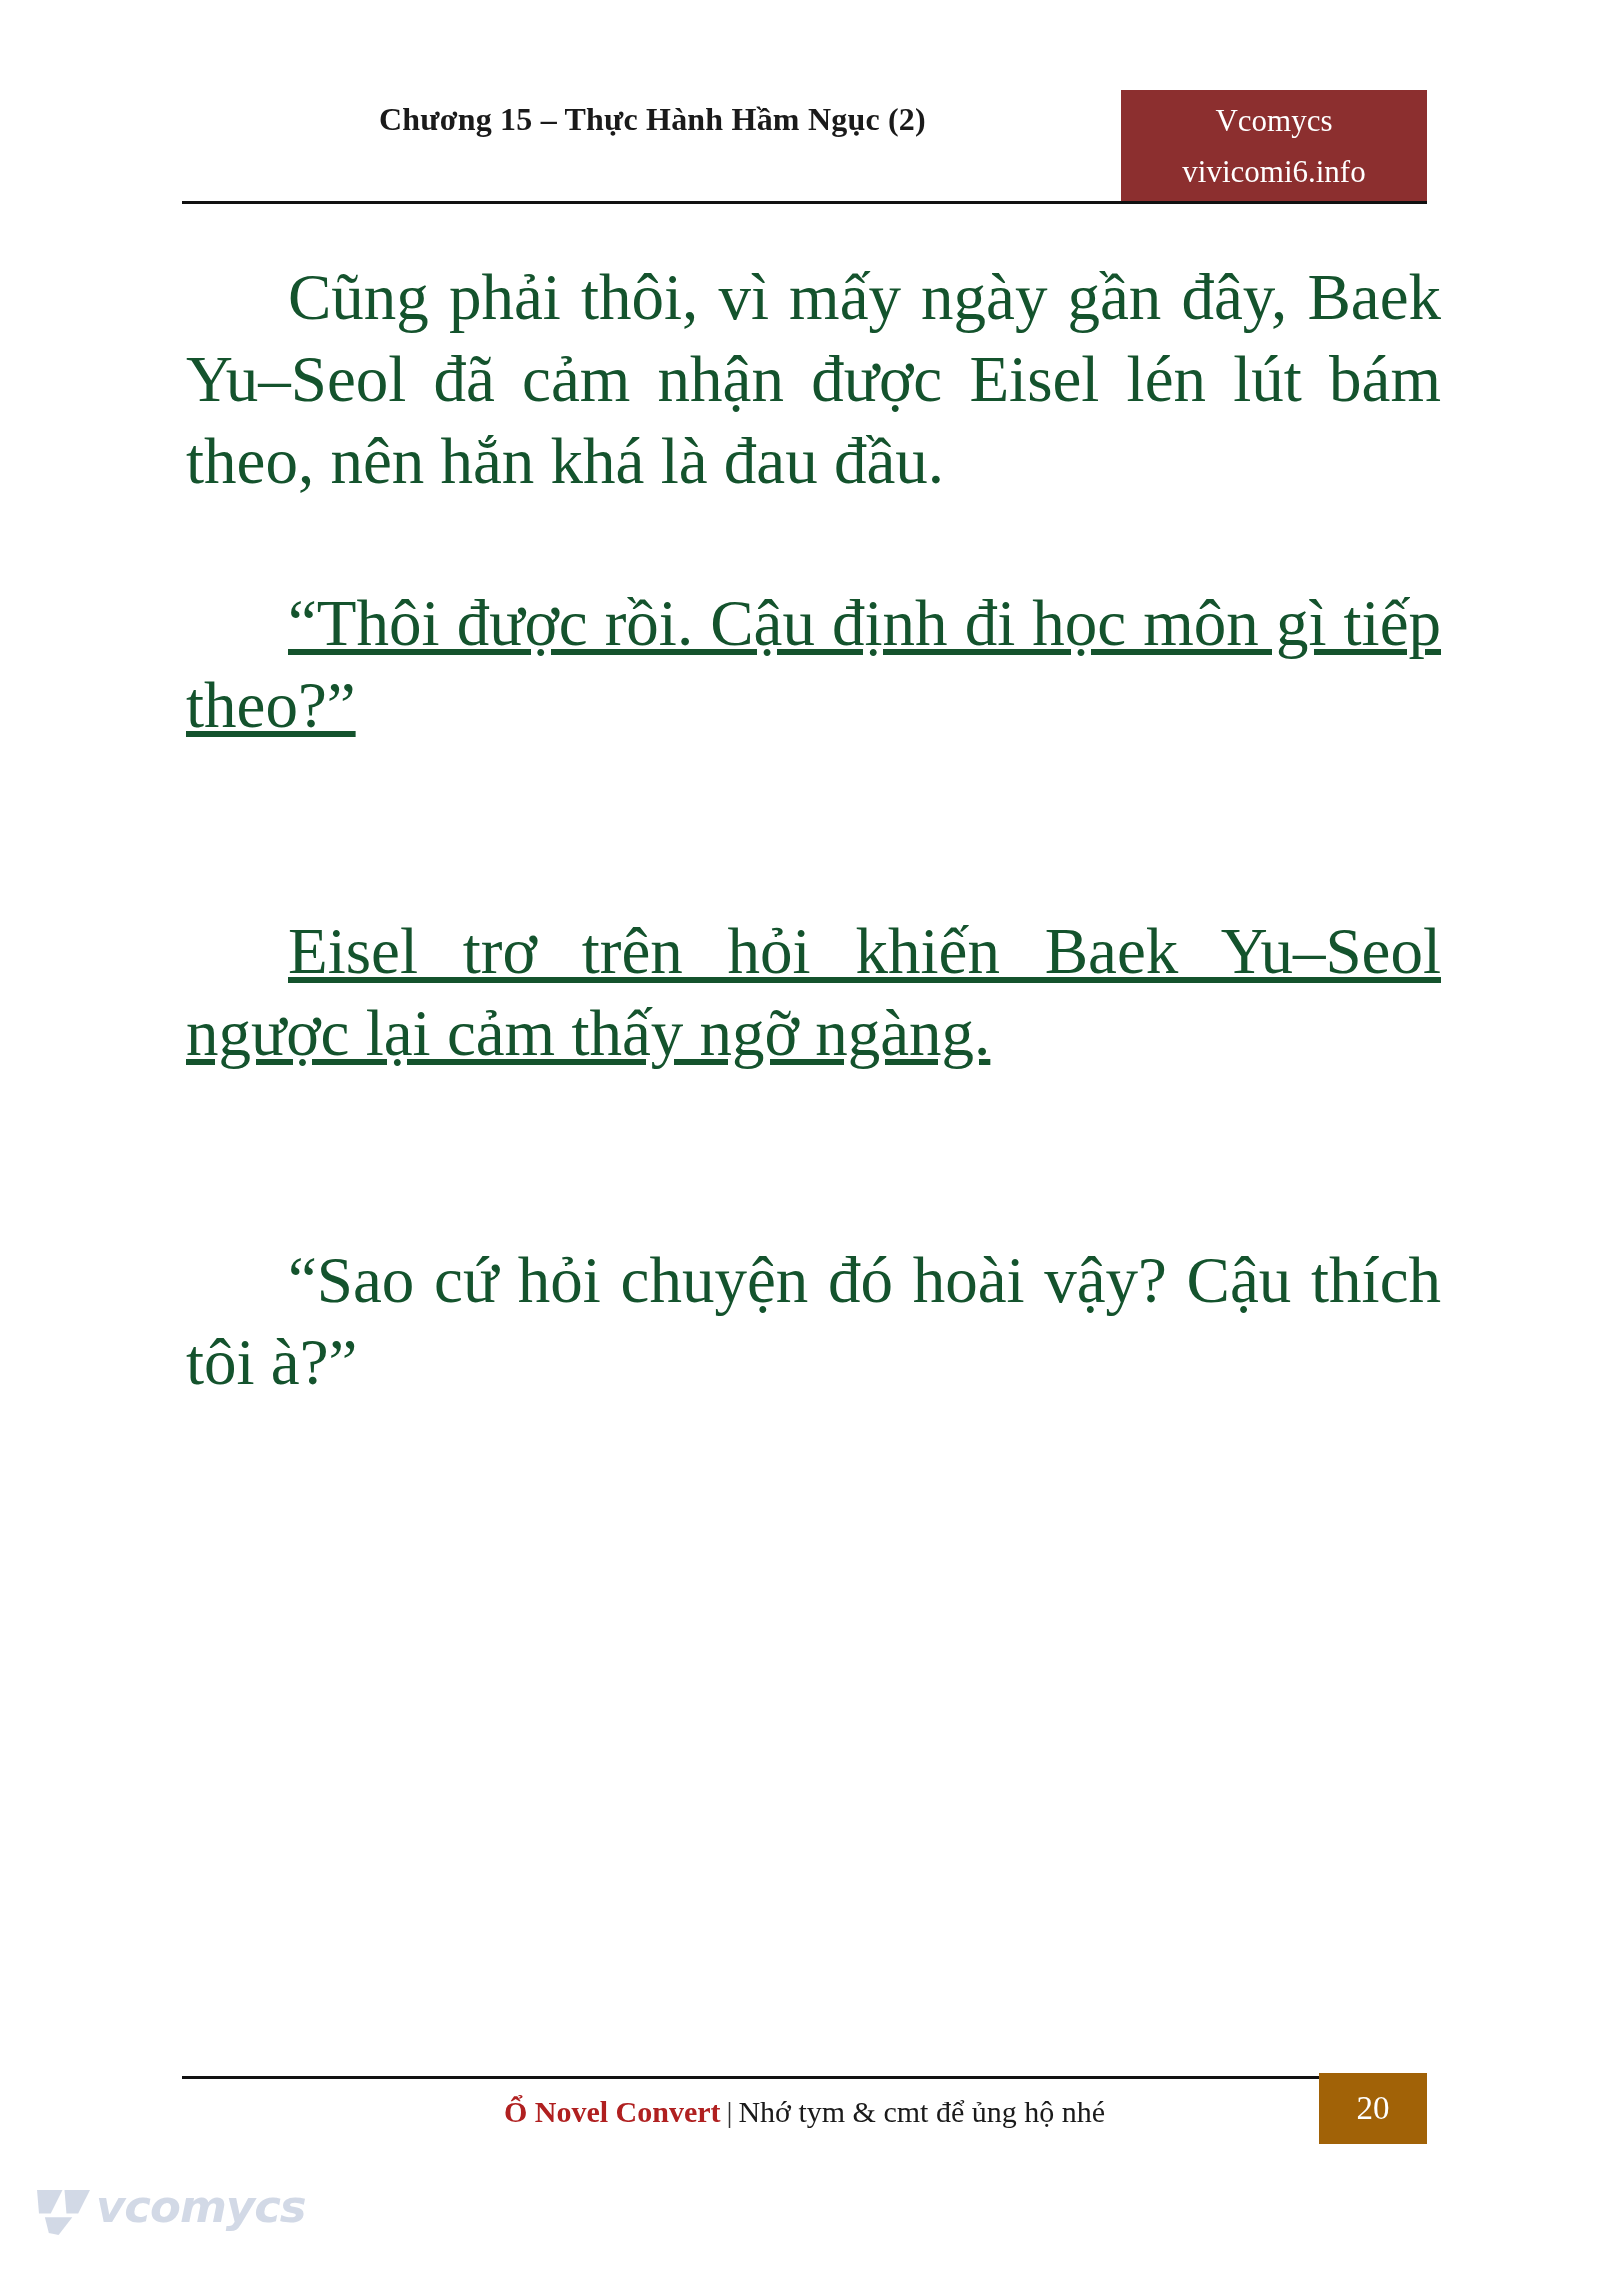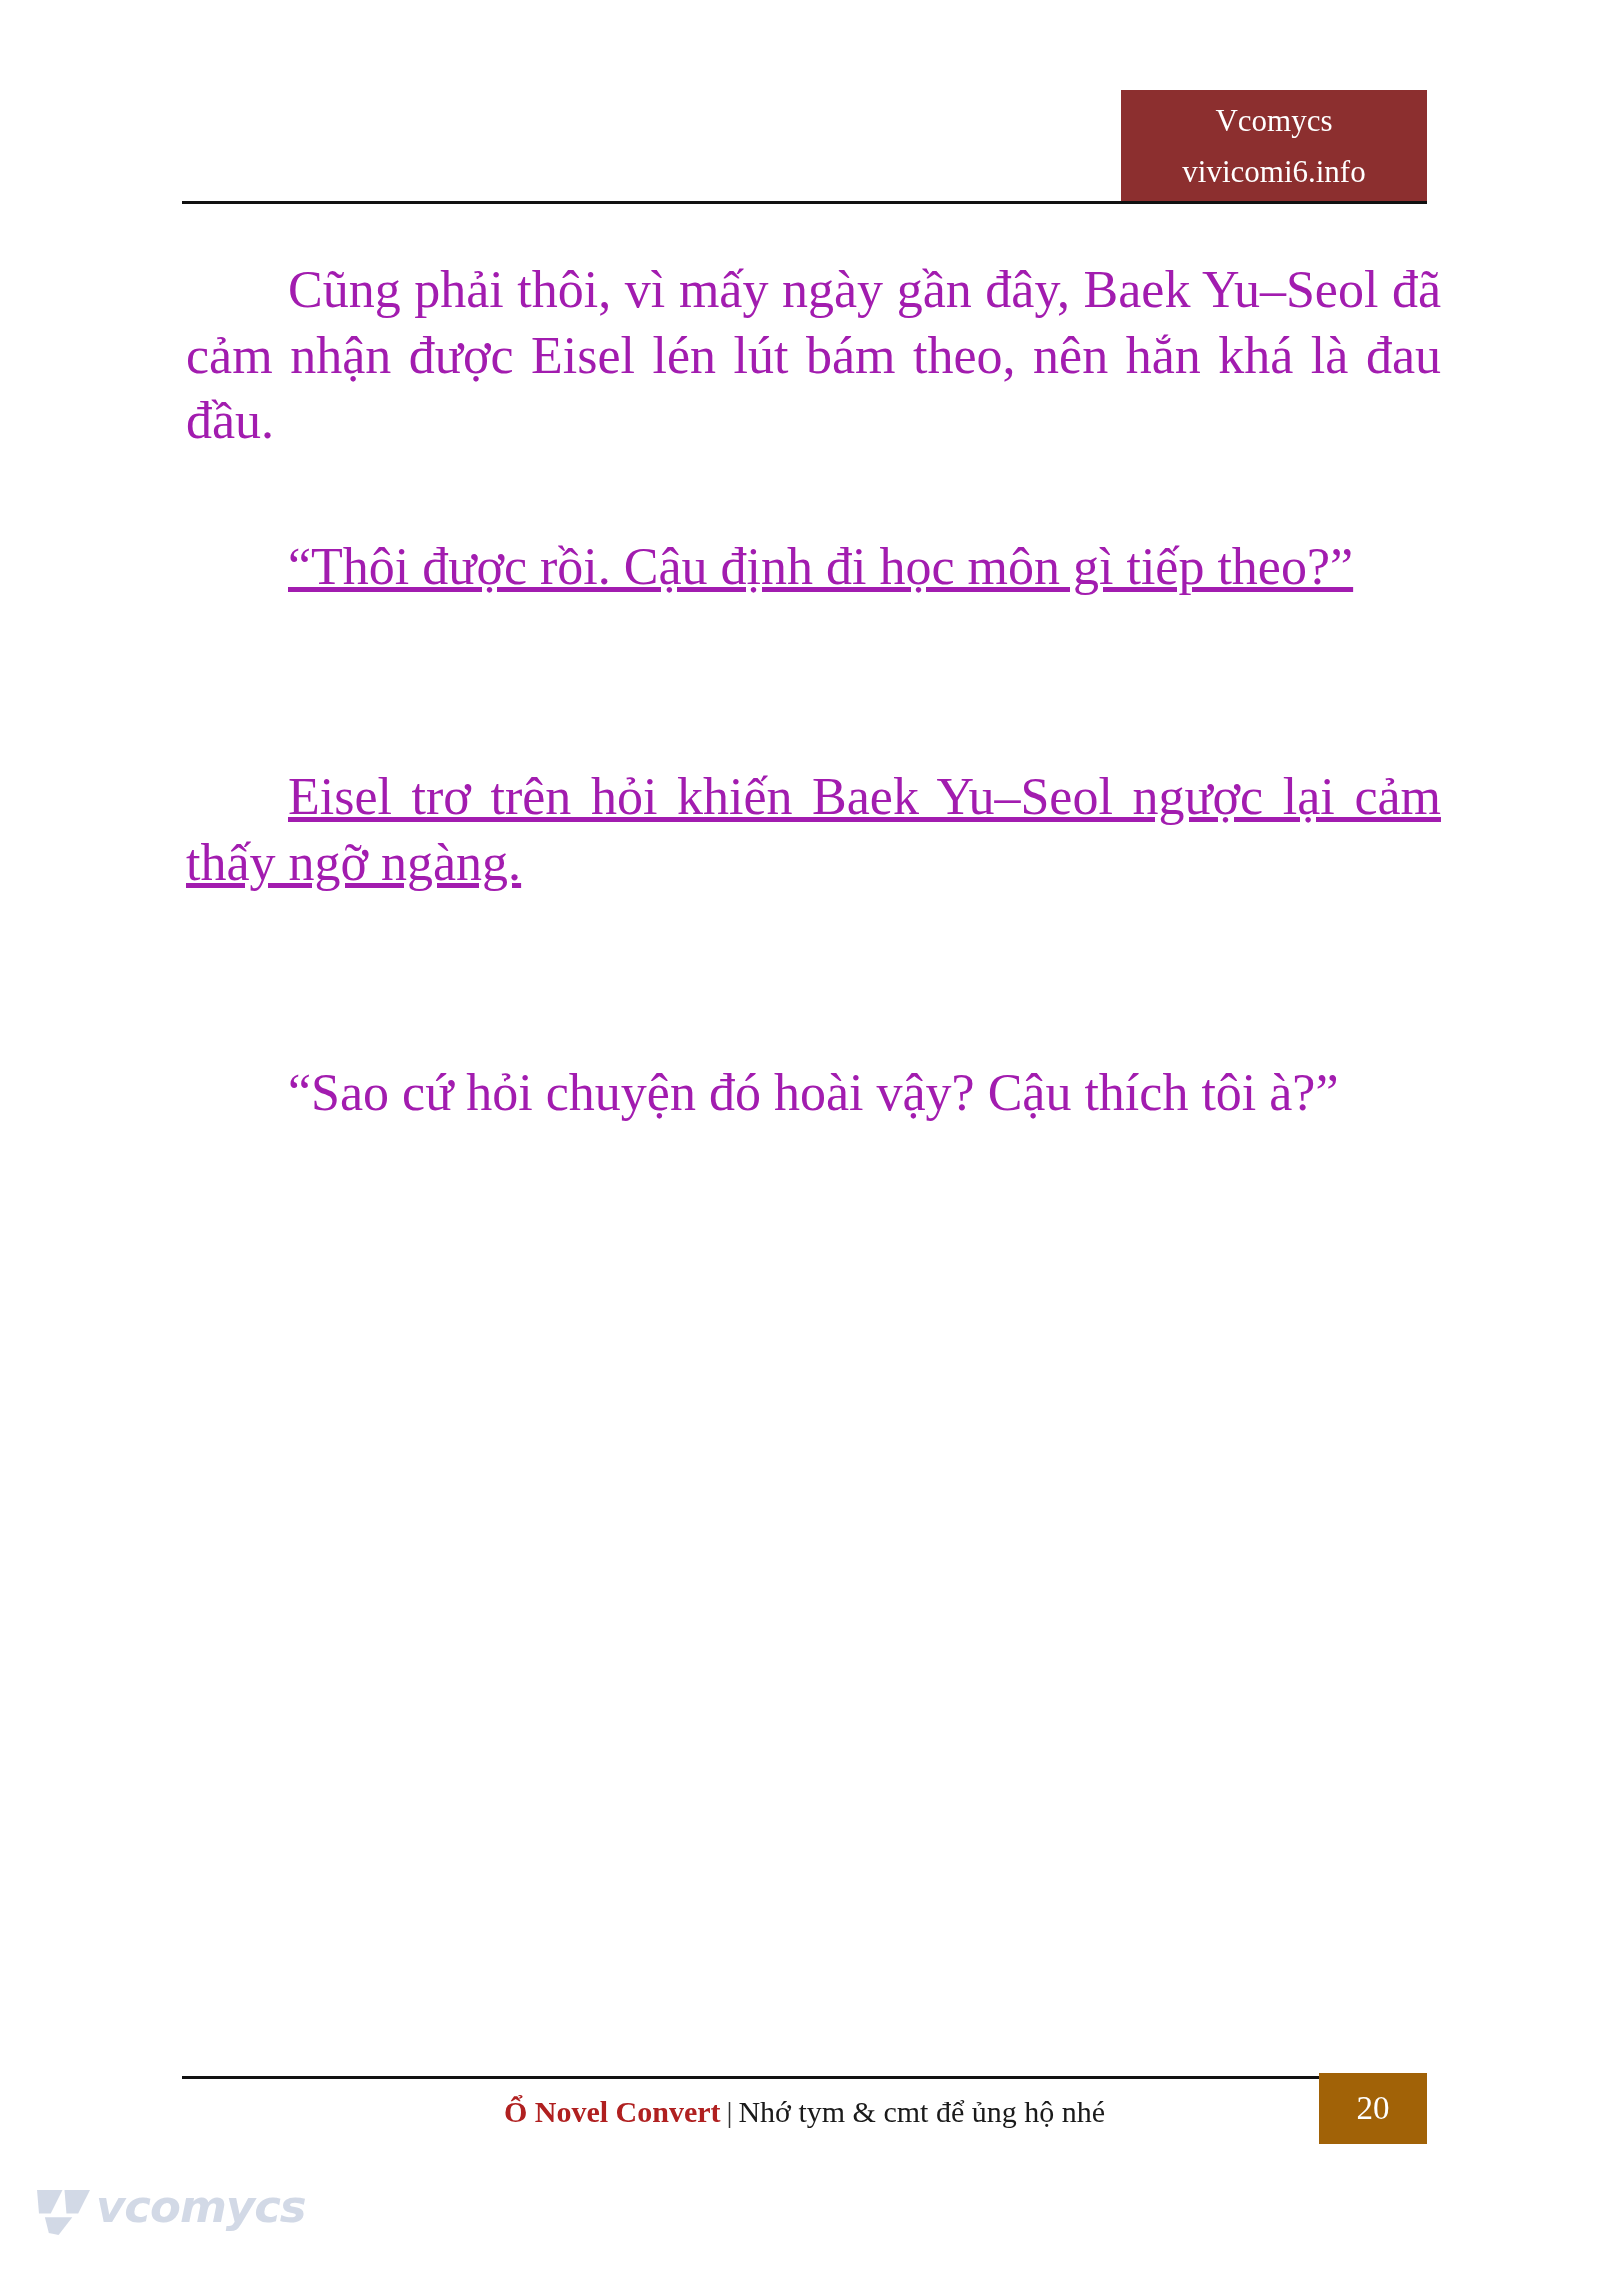--- a/index.html
+++ b/index.html
@@ -72,26 +72,26 @@
   .header-badge .b1, .header-badge .b2 { display: block; }
 
   
   .content {
     position: absolute;
     left: 186px;
     top: 257px;
     width: 1255px;
   }
   .para {
-    font-size: 52px;
+    font-size: 65px;
     line-height: 1.26;
     text-align: justify;
     text-indent: 102px;
     margin: 0 0 80px 0;
-    color: #a21caf;
+    color: #14532d;
     letter-spacing: 0px;
     -webkit-hyphens: none;
     hyphens: none;
   }
   .para:last-child { margin-bottom: 16px; }
   .para.gap-lg { margin-bottom: 165px; text-decoration: underline; }
 
   
   .footer {
     position: absolute;
@@ -175,20 +175,21 @@
     height: 51px;
   }
 </style>
 </head>
 <body>
 
 <div class="page">
 
   <div class="header">
     <div class="header-title">
+      <span class="line2">Chương 15 – Thực Hành Hầm Ngục (2)</span>
     </div>
     <div class="header-badge">
       <span class="b1">Vcomycs</span>
       <span class="b2">vivicomi6.info</span>
     </div>
     <div class="header-rule"></div>
   </div>
 
   <div class="content">
     <p class="para">Cũng phải thôi, vì mấy ngày gần đây, Baek Yu–Seol đã cảm nhận được Eisel lén lút bám theo, nên hắn khá là đau đầu.</p>

